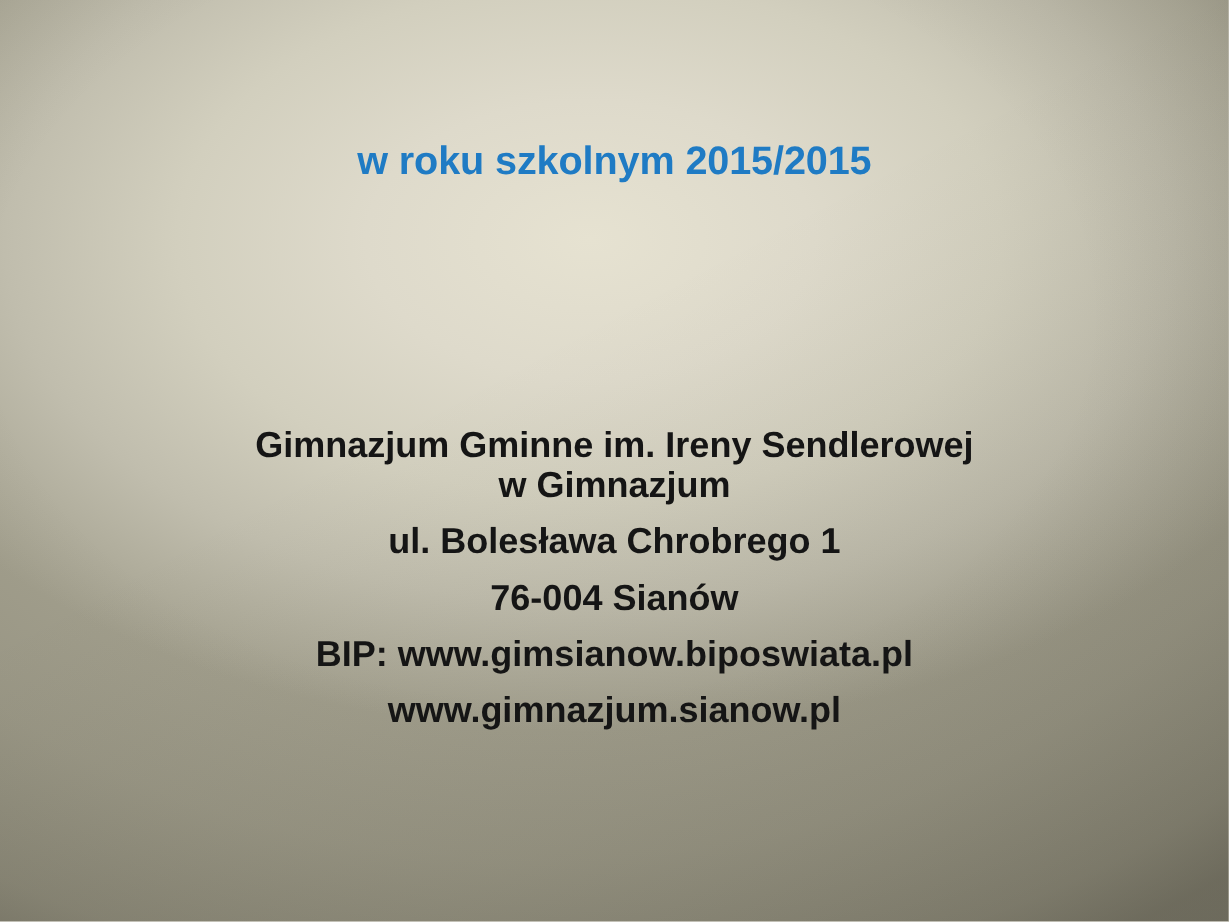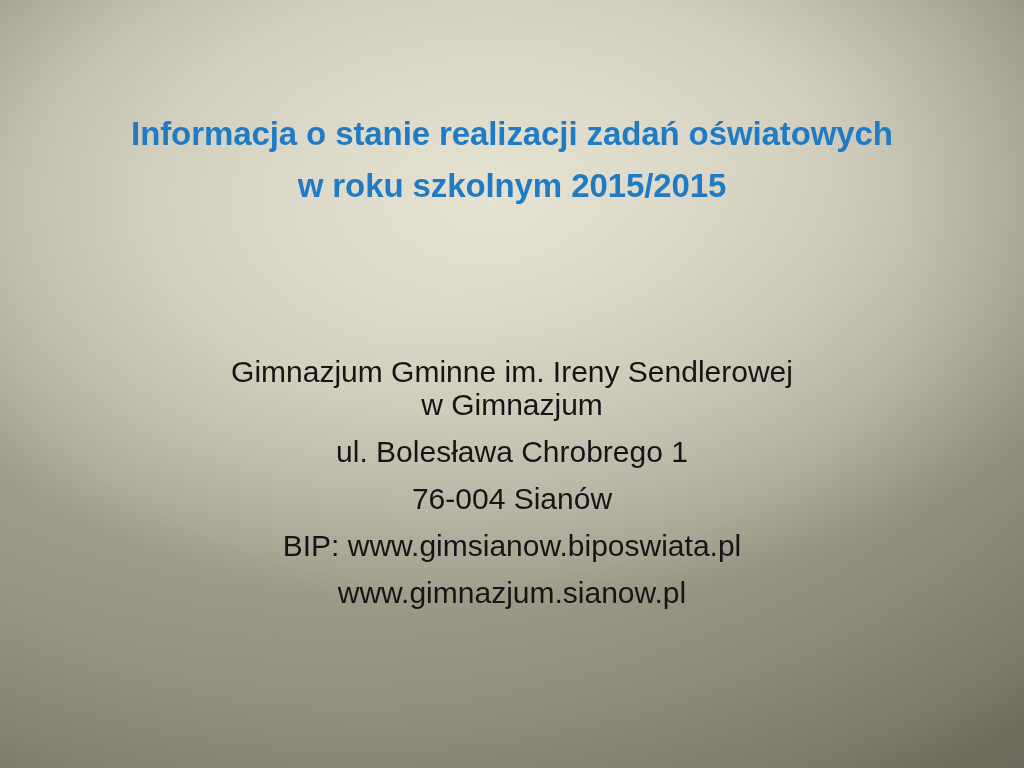--- a/index.html
+++ b/index.html
@@ -88,39 +88,38 @@
   .body-block {
     position: absolute;
     left: 0;
     right: 0;
     top: 355px;
     text-align: center;
   }
 
   .body-para {
     font-size: 30px;
-    font-weight: normal;
+    font-weight: bold;
     color: #151515;
     line-height: 33px;
     white-space: nowrap;
   }
 
   
   .body-para + .body-para {
     margin-top: 14px;
   }
 </style>
 </head>
 <body>
 
 <div class="slide">
   <div class="content">
 
     <div class="title-block">
-      <div class="title-line">Informacja o stanie realizacji zadań oświatowych</div>
       <div class="title-line">w roku szkolnym 2015/2015</div>
     </div>
 
     <div class="body-block">
 
       <div class="body-para">
         <div>Gimnazjum Gminne im. Ireny Sendlerowej</div>
         <div>w Gimnazjum</div>
       </div>
 

